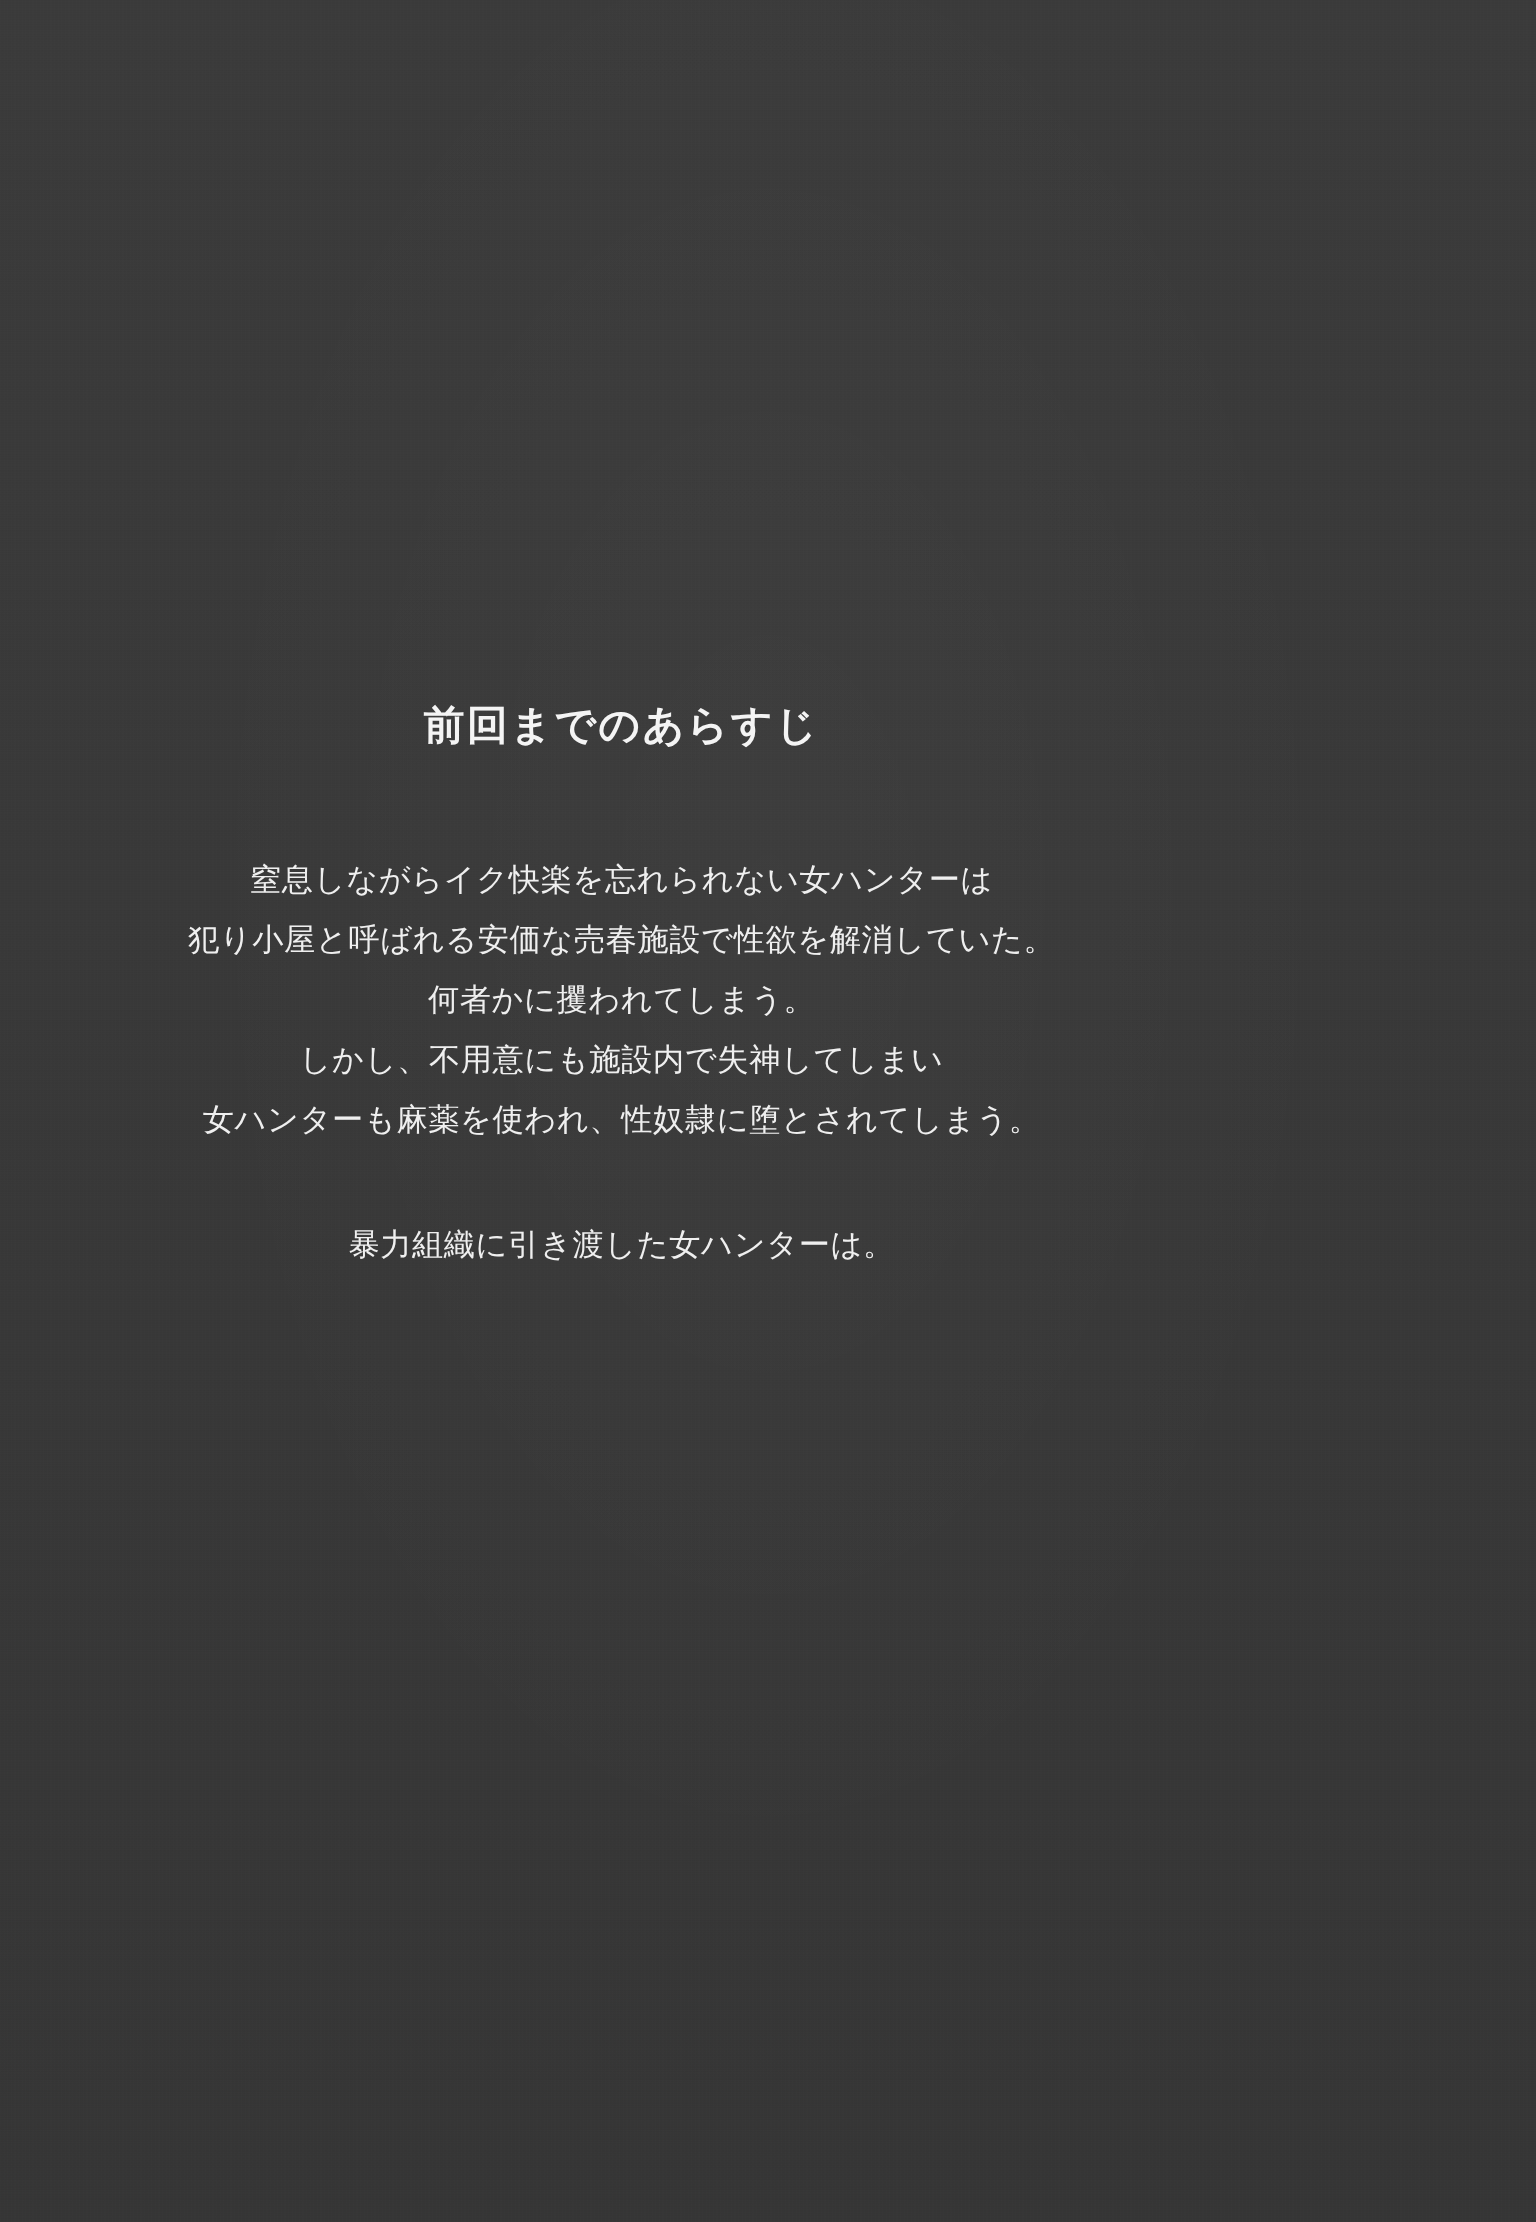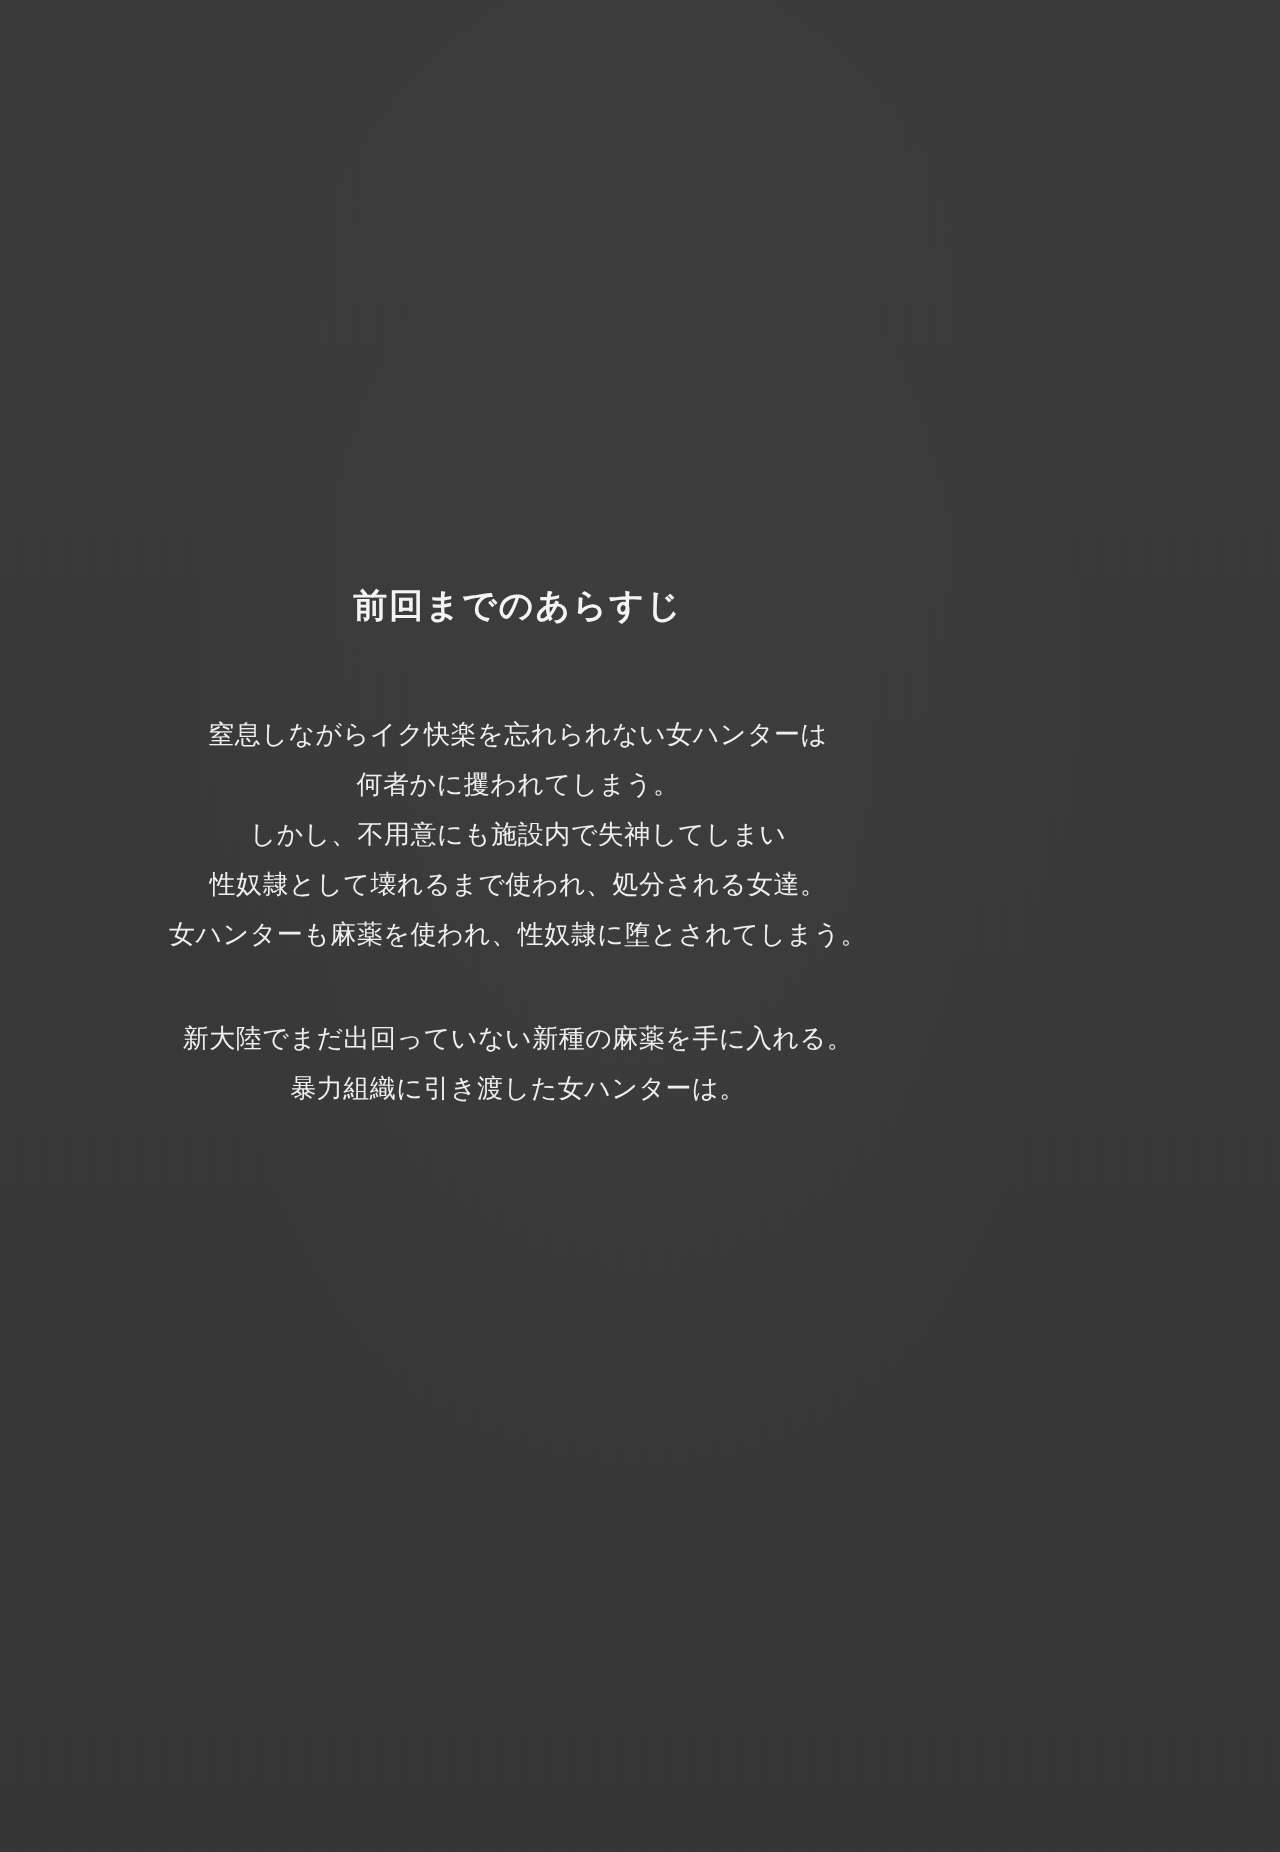--- a/index.html
+++ b/index.html
@@ -74,24 +74,23 @@
 <div class="page">
   <div class="grain"></div>
 </div>
 
 <div class="content">
 
   <h1 class="title">前回までのあらすじ</h1>
 
   <div class="block first">
     <p>窒息しながらイク快楽を忘れられない女ハンターは</p>
+    <p>犯り小屋と呼ばれる安価な売春施設で性欲を解消していた。</p>
     <p>何者かに攫われてしまう。</p>
     <p>しかし、不用意にも施設内で失神してしまい</p>
-    <p>性奴隷として壊れるまで使われ、処分される女達。</p>
     <p>女ハンターも麻薬を使われ、性奴隷に堕とされてしまう。</p>
   </div>
 
   <div class="block second">
-    <p>新大陸でまだ出回っていない新種の麻薬を手に入れる。</p>
     <p>暴力組織に引き渡した女ハンターは。</p>
   </div>
 
 </div>
 
 </body></html>

